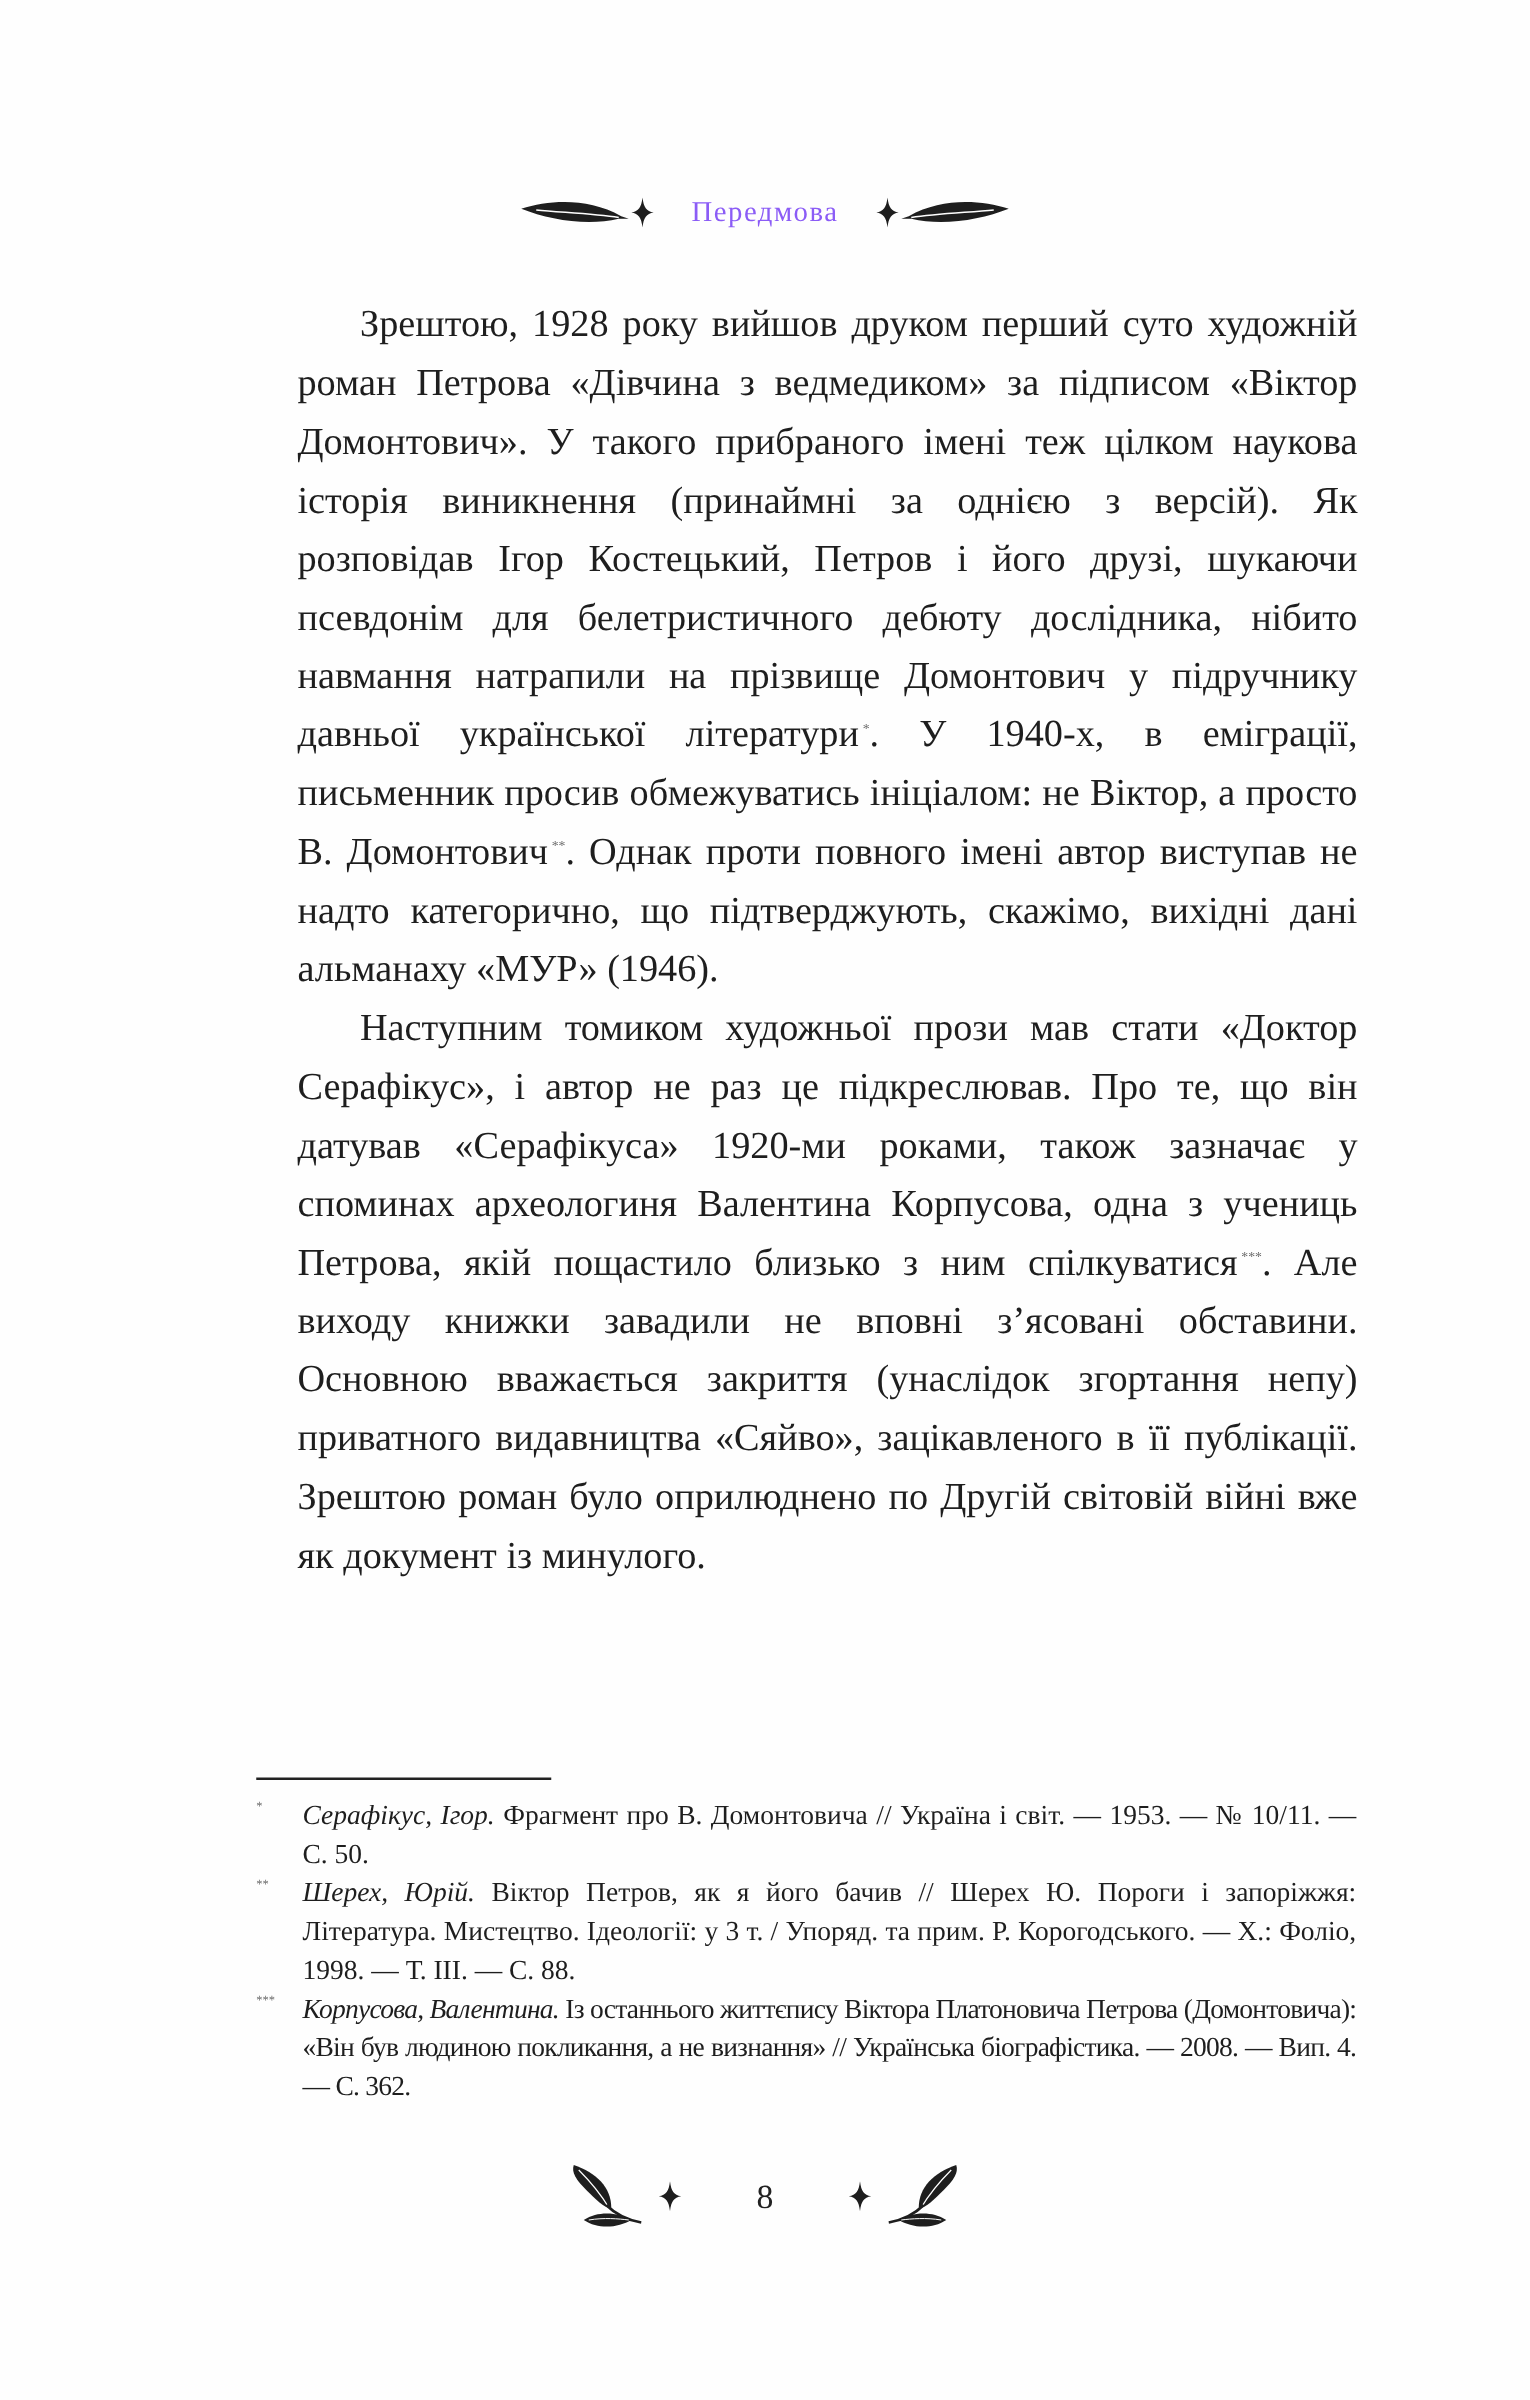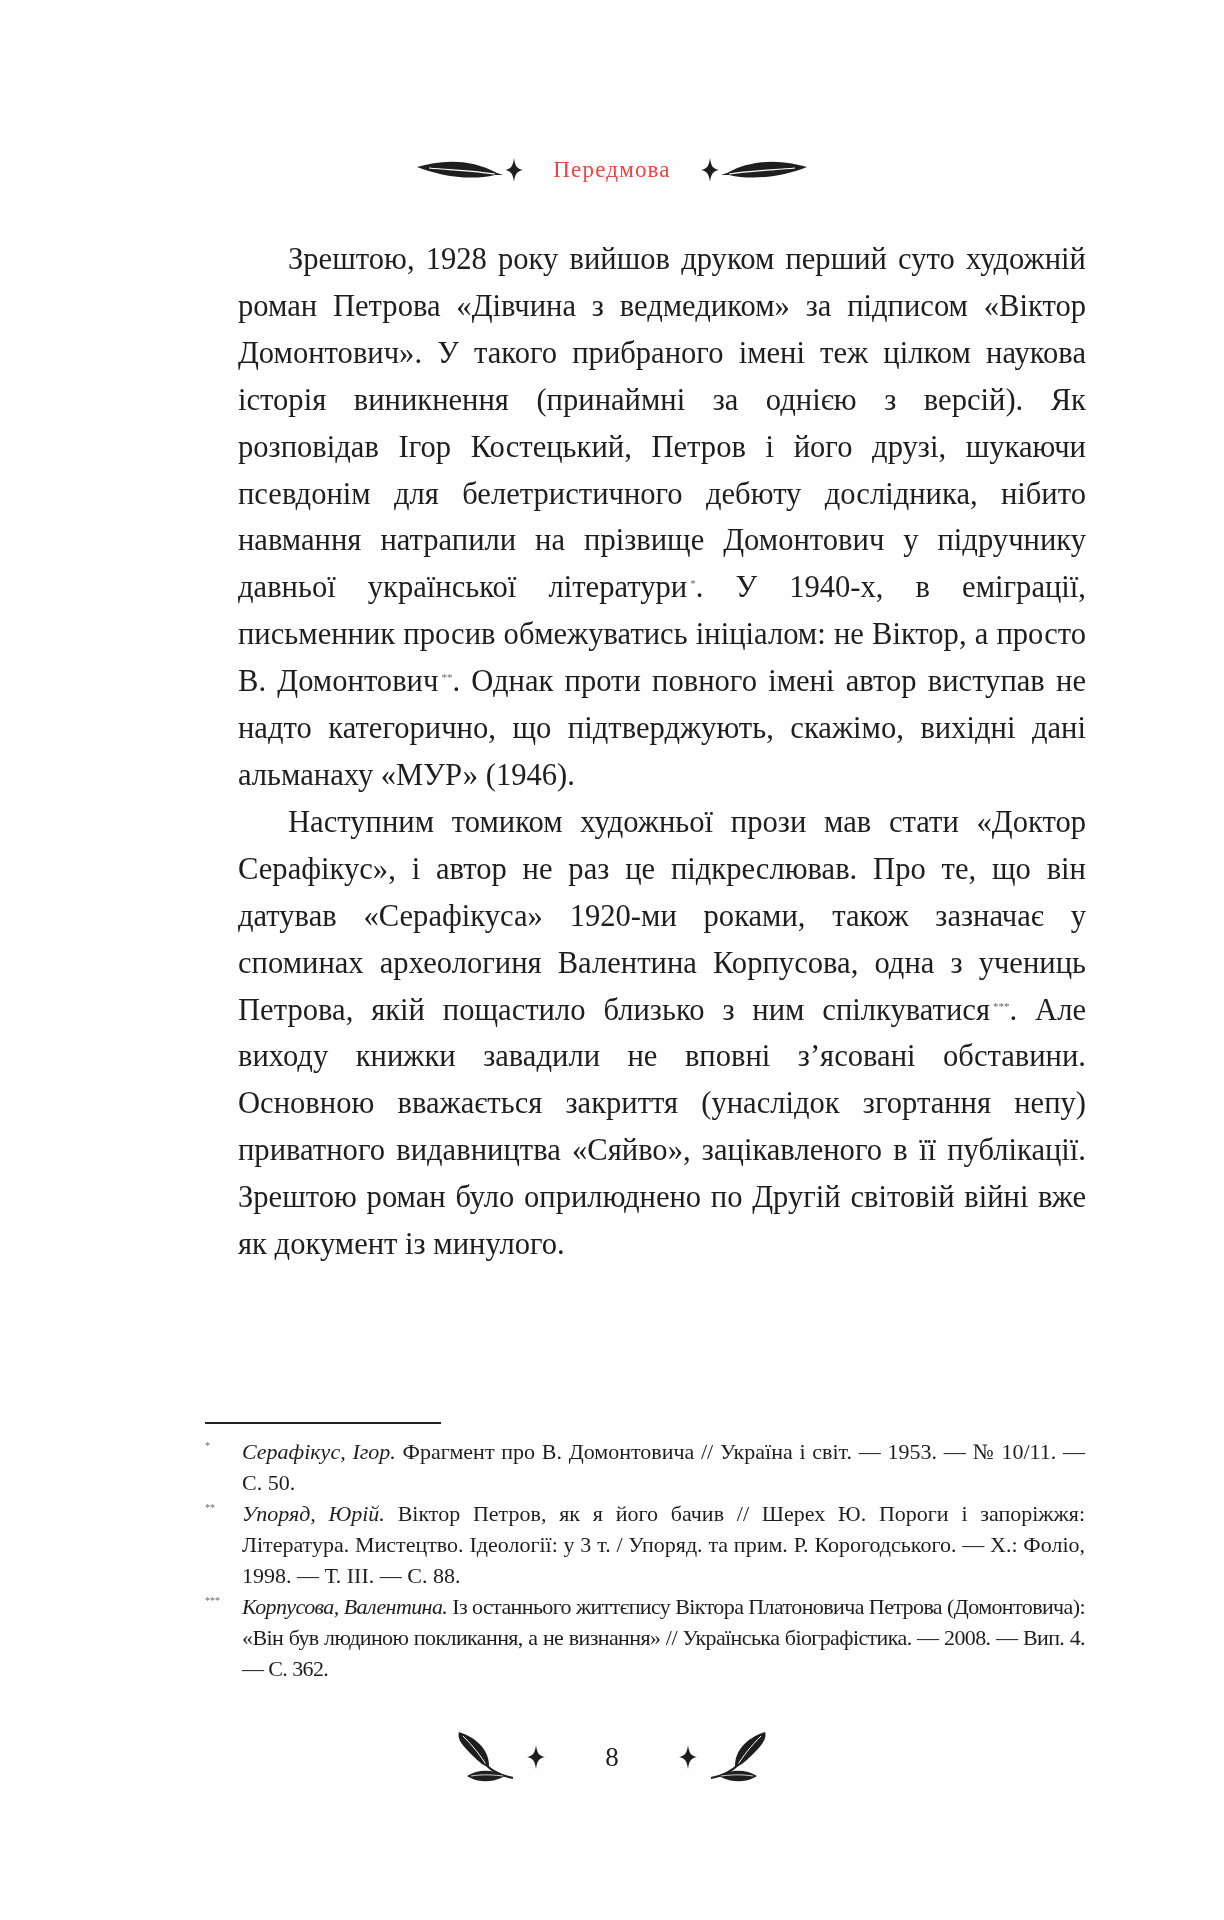--- a/index.html
+++ b/index.html
@@ -1,20 +1,20 @@
 <!DOCTYPE html>
 <html><head>
 <meta charset="utf-8">
 <style>
   html, body { margin:0; padding:0; background:#fefefe; }
   body { width:1224px; height:1920px; position:relative; overflow:hidden;
          font-family:"Liberation Serif", "DejaVu Serif", serif; color:#1e1e1e; }
   .header { position:absolute; top:150px; left:0; width:1224px; height:40px;
             display:flex; justify-content:center; align-items:center; }
-  .header .title { font-size:23px; letter-spacing:1.2px; margin:0 30px; color:#ef4444; }
+  .header .title { font-size:23px; letter-spacing:1.2px; margin:0 30px; color:#8b5cf6; }
   .leaf-h { width:90px; height:22px; display:block; }
   .star { width:18px; height:24px; display:block; }
   .body-text { position:absolute; left:238px; top:236px; width:848px;
                font-size:30.6px; line-height:46.9px; text-align:justify; }
   .body-text p { margin:0; }
   .body-text p.indent { text-indent:50px; }
   sup.fn { font-size:11px; color:#666; vertical-align:top; position:relative; top:-4px; margin-left:3px; letter-spacing:0; }
   .rule { position:absolute; left:205px; top:1422px; width:236px; height:2px; background:#222; }
   .footnotes { position:absolute; left:205px; top:1436px; width:880px; font-size:22px; line-height:31px; }
   .fn-item { display:flex; margin:0; }
@@ -56,21 +56,21 @@
 
 <div class="rule"></div>
 
 <div class="footnotes">
   <div class="fn-item">
     <span class="fn-mark">*</span>
     <span class="fn-text"><em>Серафікус, Ігор.</em><span> Фрагмент про В. Домонтовича // Україна і світ. — 1953. — № 10/11. — С. 50.</span></span>
   </div>
   <div class="fn-item">
     <span class="fn-mark">**</span>
-    <span class="fn-text"><em>Упоряд, Юрій.</em><span> Віктор Петров, як я його бачив // Шерех Ю. Пороги і запоріжжя: Література. Мистецтво. Ідеології: у 3 т. / Упоряд. та прим. Р. Корогодського. — Х.: Фоліо, 1998. — Т. III. — С. 88.</span></span>
+    <span class="fn-text"><em>Шерех, Юрій.</em><span> Віктор Петров, як я його бачив // Шерех Ю. Пороги і запоріжжя: Література. Мистецтво. Ідеології: у 3 т. / Упоряд. та прим. Р. Корогодського. — Х.: Фоліо, 1998. — Т. III. — С. 88.</span></span>
   </div>
   <div class="fn-item condensed">
     <span class="fn-mark">***</span>
     <span class="fn-text"><em>Корпусова, Валентина.</em><span> Із останнього життєпису Віктора Платоновича Петрова (Домонтовича): «Він був людиною покликання, а не визнання» // Українська біографістика. — 2008. — Вип. 4. — С. 362.</span></span>
   </div>
 </div>
 
 <div class="footer">
   <svg class="leaf-f" viewBox="0 0 62 54">
     <path d="M4 2 C 22 8, 34 20, 34 36 C 30 38, 22 30, 14 22 C 6 14, 2 8, 4 2 Z" fill="#1e1e1e"></path>

